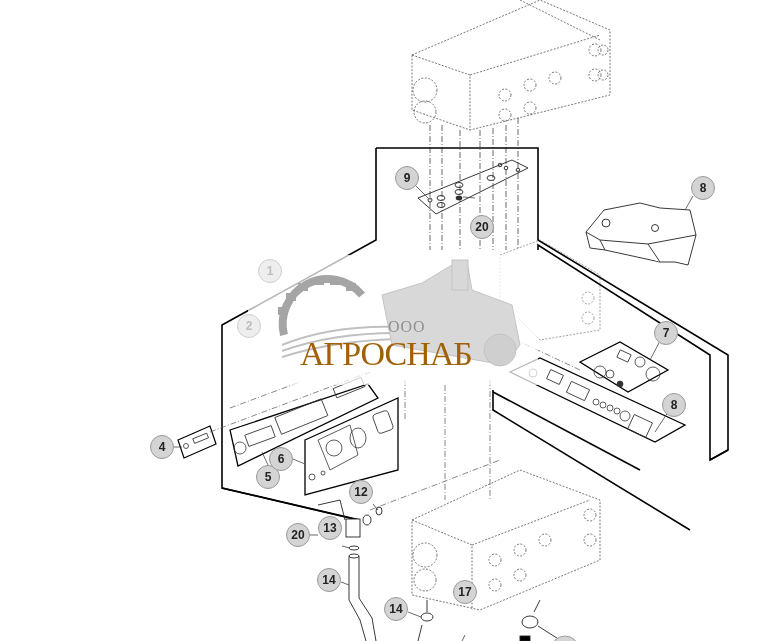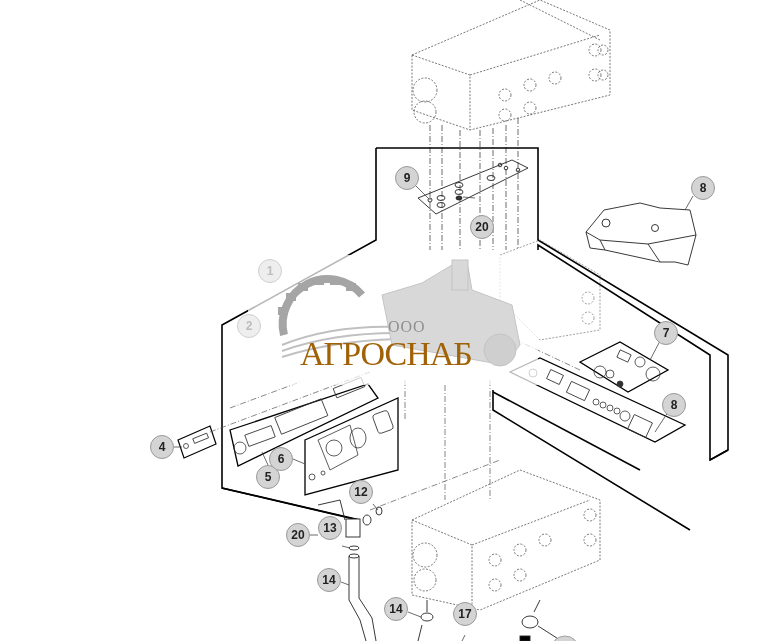--- a/index.html
+++ b/index.html
@@ -251,15 +251,15 @@
     <div class="callout" style="left: 269px; top: 447px;">6</div>
     <div class="callout" style="left: 654px; top: 321px;">7</div>
     <div class="callout" style="left: 662px; top: 393px;">8</div>
     <div class="callout" style="left: 395px; top: 166px;">9</div>
     <div class="callout" style="left: 691px; top: 176px;">8</div>
     <div class="callout" style="left: 286px; top: 523px;">20</div>
     <div class="callout" style="left: 349px; top: 480px;">12</div>
     <div class="callout" style="left: 318px; top: 516px;">13</div>
     <div class="callout" style="left: 317px; top: 568px;">14</div>
     <div class="callout" style="left: 384px; top: 597px;">14</div>
-    <div class="callout" style="left: 453px; top: 580px; margin-top: 22px;">17</div>
+    <div class="callout" style="left: 453px; top: 580px;">17</div>
     <div class="callout" style="left: 470px; top: 186px; margin-top: 29px;">20</div>
   </div>
 
 </body></html>

